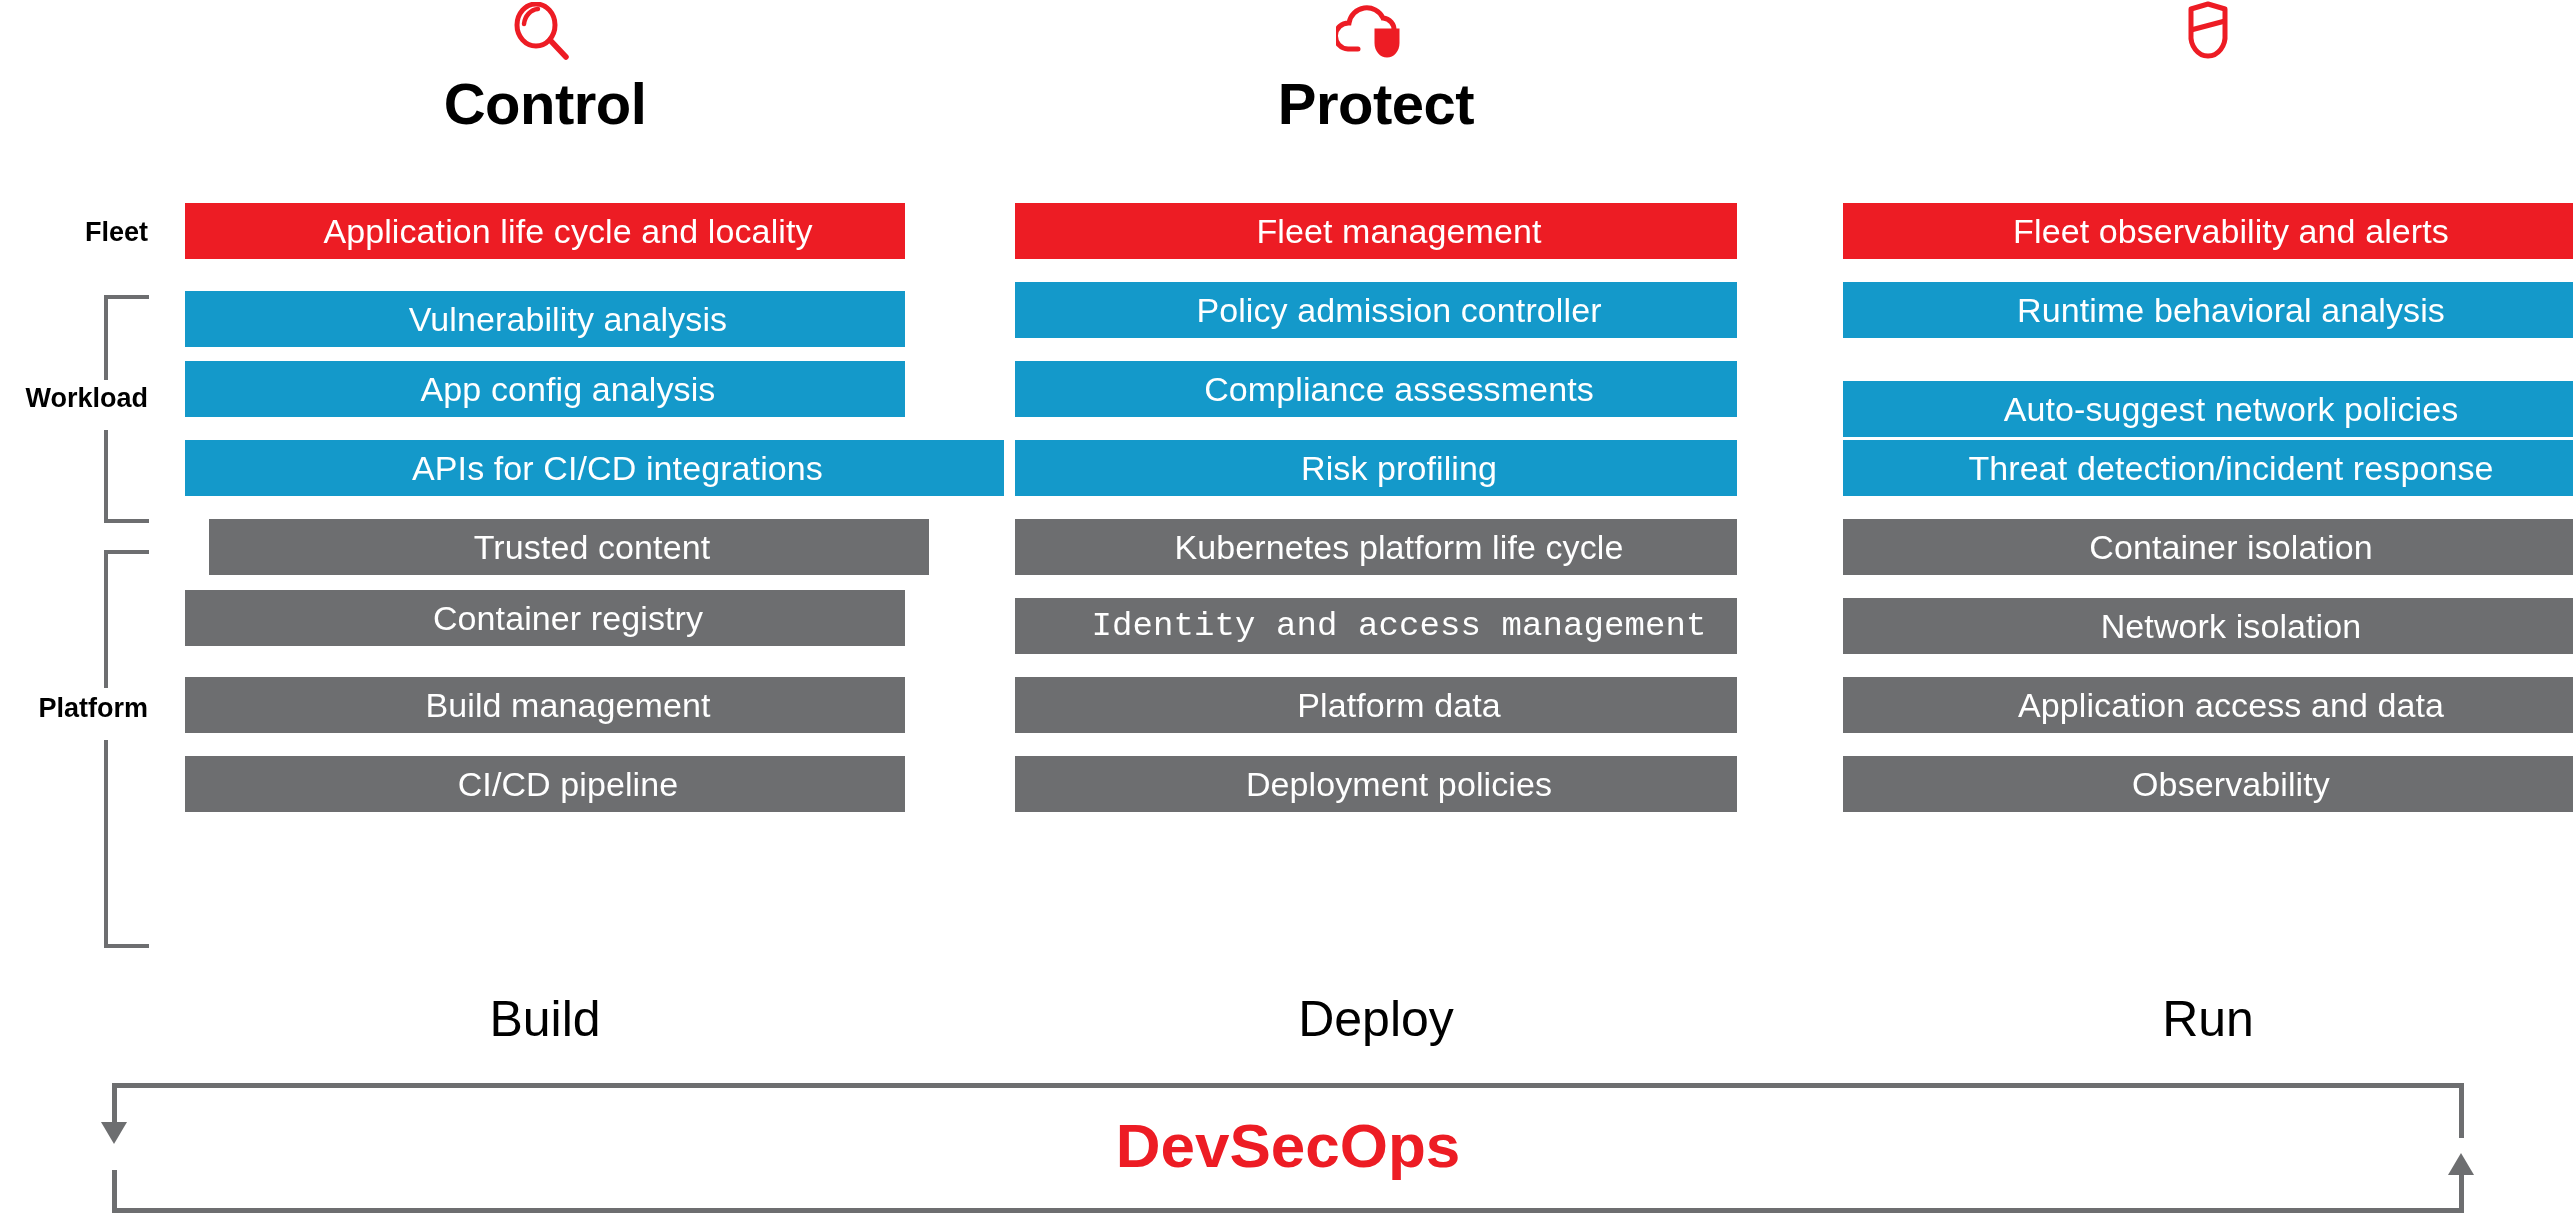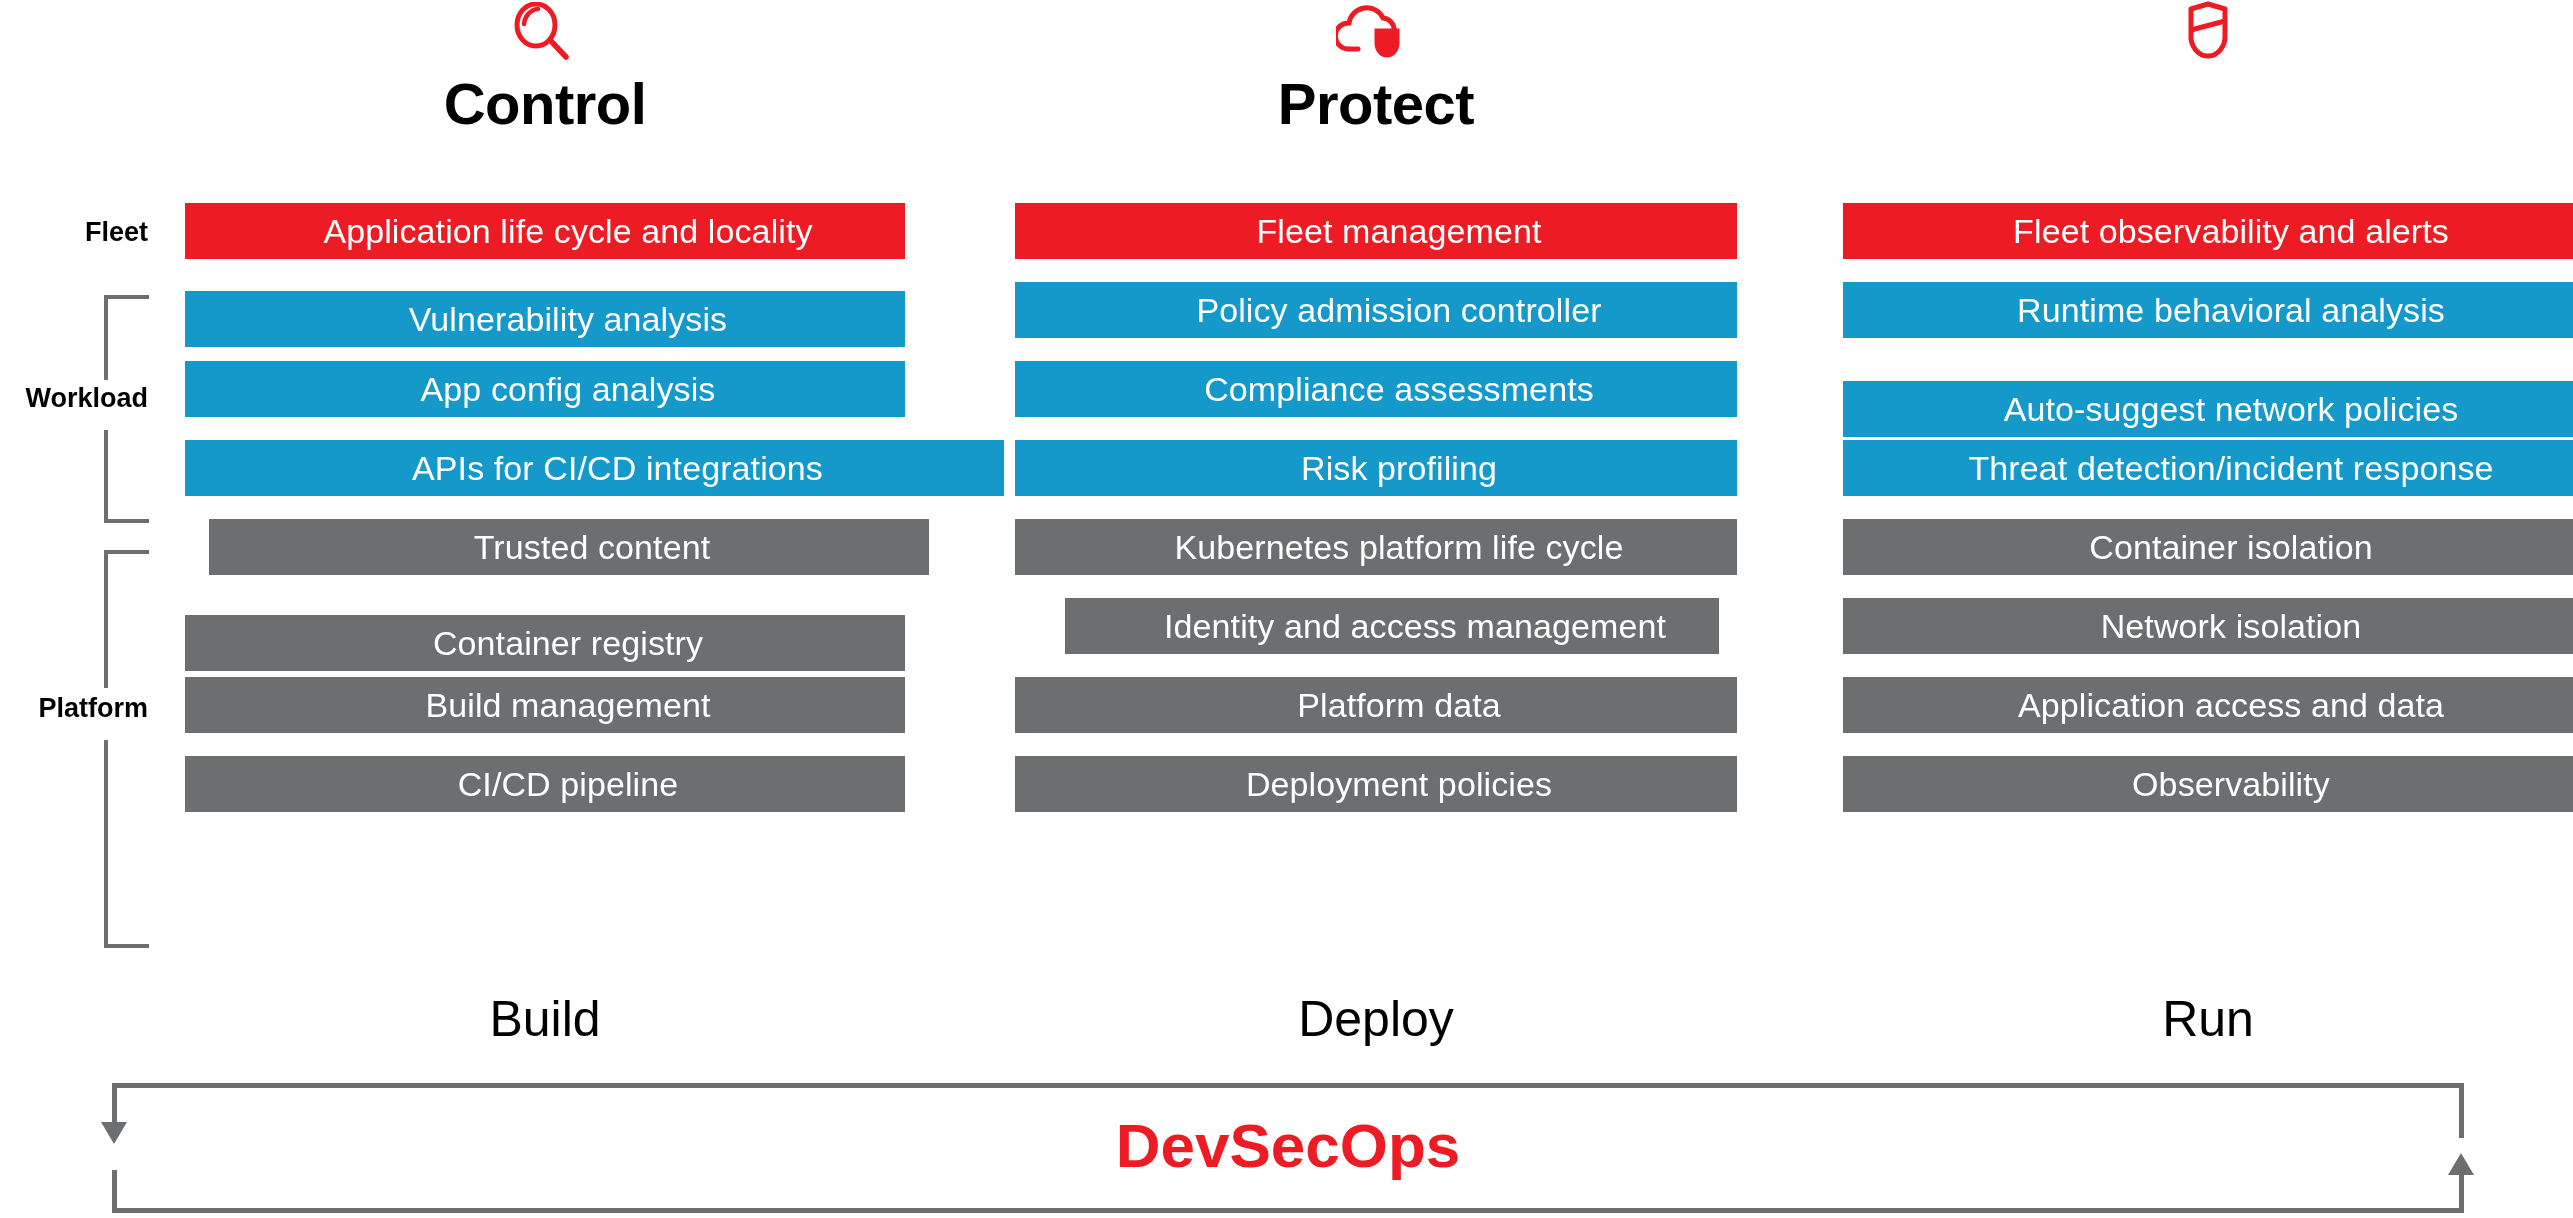--- a/index.html
+++ b/index.html
@@ -169,29 +169,29 @@
 
   <div class="bracket split-top" style="left:104px; top:550px; width:45px; height:138px;"></div>
   <div class="bracket split-bottom" style="left:104px; top:740px; width:45px; height:208px;"></div>
 
   <div id="bars-layer">
       <div class="bar fleet" style="left: 185px; width: 720px; top: 203px;">Application life cycle and locality</div>
       <div class="bar workload" style="left: 185px; width: 720px; top: 291px;">Vulnerability analysis</div>
       <div class="bar workload" style="left: 185px; width: 720px; top: 361px;">App config analysis</div>
       <div class="bar workload" style="left: 185px; width: 819px; top: 440px;">APIs for CI/CD integrations</div>
       <div class="bar platform" style="left: 185px; width: 720px; top: 519px; margin-left: 24px;">Trusted content</div>
-      <div class="bar platform" style="left: 185px; width: 720px; top: 615px;">Container registry</div>
+      <div class="bar platform" style="left: 185px; width: 720px; top: 590px;">Container registry</div>
       <div class="bar platform" style="left: 185px; width: 720px; top: 677px;">Build management</div>
       <div class="bar platform" style="left: 185px; width: 720px; top: 756px;">CI/CD pipeline</div>
       <div class="bar fleet" style="left: 1015px; width: 722px; top: 203px;">Fleet management</div>
       <div class="bar workload" style="left: 1015px; width: 722px; top: 282px;">Policy admission controller</div>
       <div class="bar workload" style="left: 1015px; width: 722px; top: 361px;">Compliance assessments</div>
       <div class="bar workload" style="left: 1015px; width: 722px; top: 440px;">Risk profiling</div>
       <div class="bar platform" style="left: 1015px; width: 722px; top: 519px;">Kubernetes platform life cycle</div>
-      <div class="bar platform" style="left: 1065px; width: 654px; top: 598px;">Identity and access management</div>
+      <div class="bar platform" style="left: 1015px; width: 722px; top: 598px; font-family: Liberation Mono, monospace;">Identity and access management</div>
       <div class="bar platform" style="left: 1015px; width: 722px; top: 677px;">Platform data</div>
       <div class="bar platform" style="left: 1015px; width: 722px; top: 756px;">Deployment policies</div>
       <div class="bar fleet" style="left: 1843px; width: 730px; top: 203px;">Fleet observability and alerts</div>
       <div class="bar workload" style="left: 1843px; width: 730px; top: 282px;">Runtime behavioral analysis</div>
       <div class="bar workload" style="left: 1843px; width: 730px; top: 381px;">Auto-suggest network policies</div>
       <div class="bar workload" style="left: 1843px; width: 730px; top: 440px;">Threat detection/incident response</div>
       <div class="bar platform" style="left: 1843px; width: 730px; top: 519px;">Container isolation</div>
       <div class="bar platform" style="left: 1843px; width: 730px; top: 598px;">Network isolation</div>
       <div class="bar platform" style="left: 1843px; width: 730px; top: 677px;">Application access and data</div>
       <div class="bar platform" style="left: 1843px; width: 730px; top: 756px;">Observability</div>

